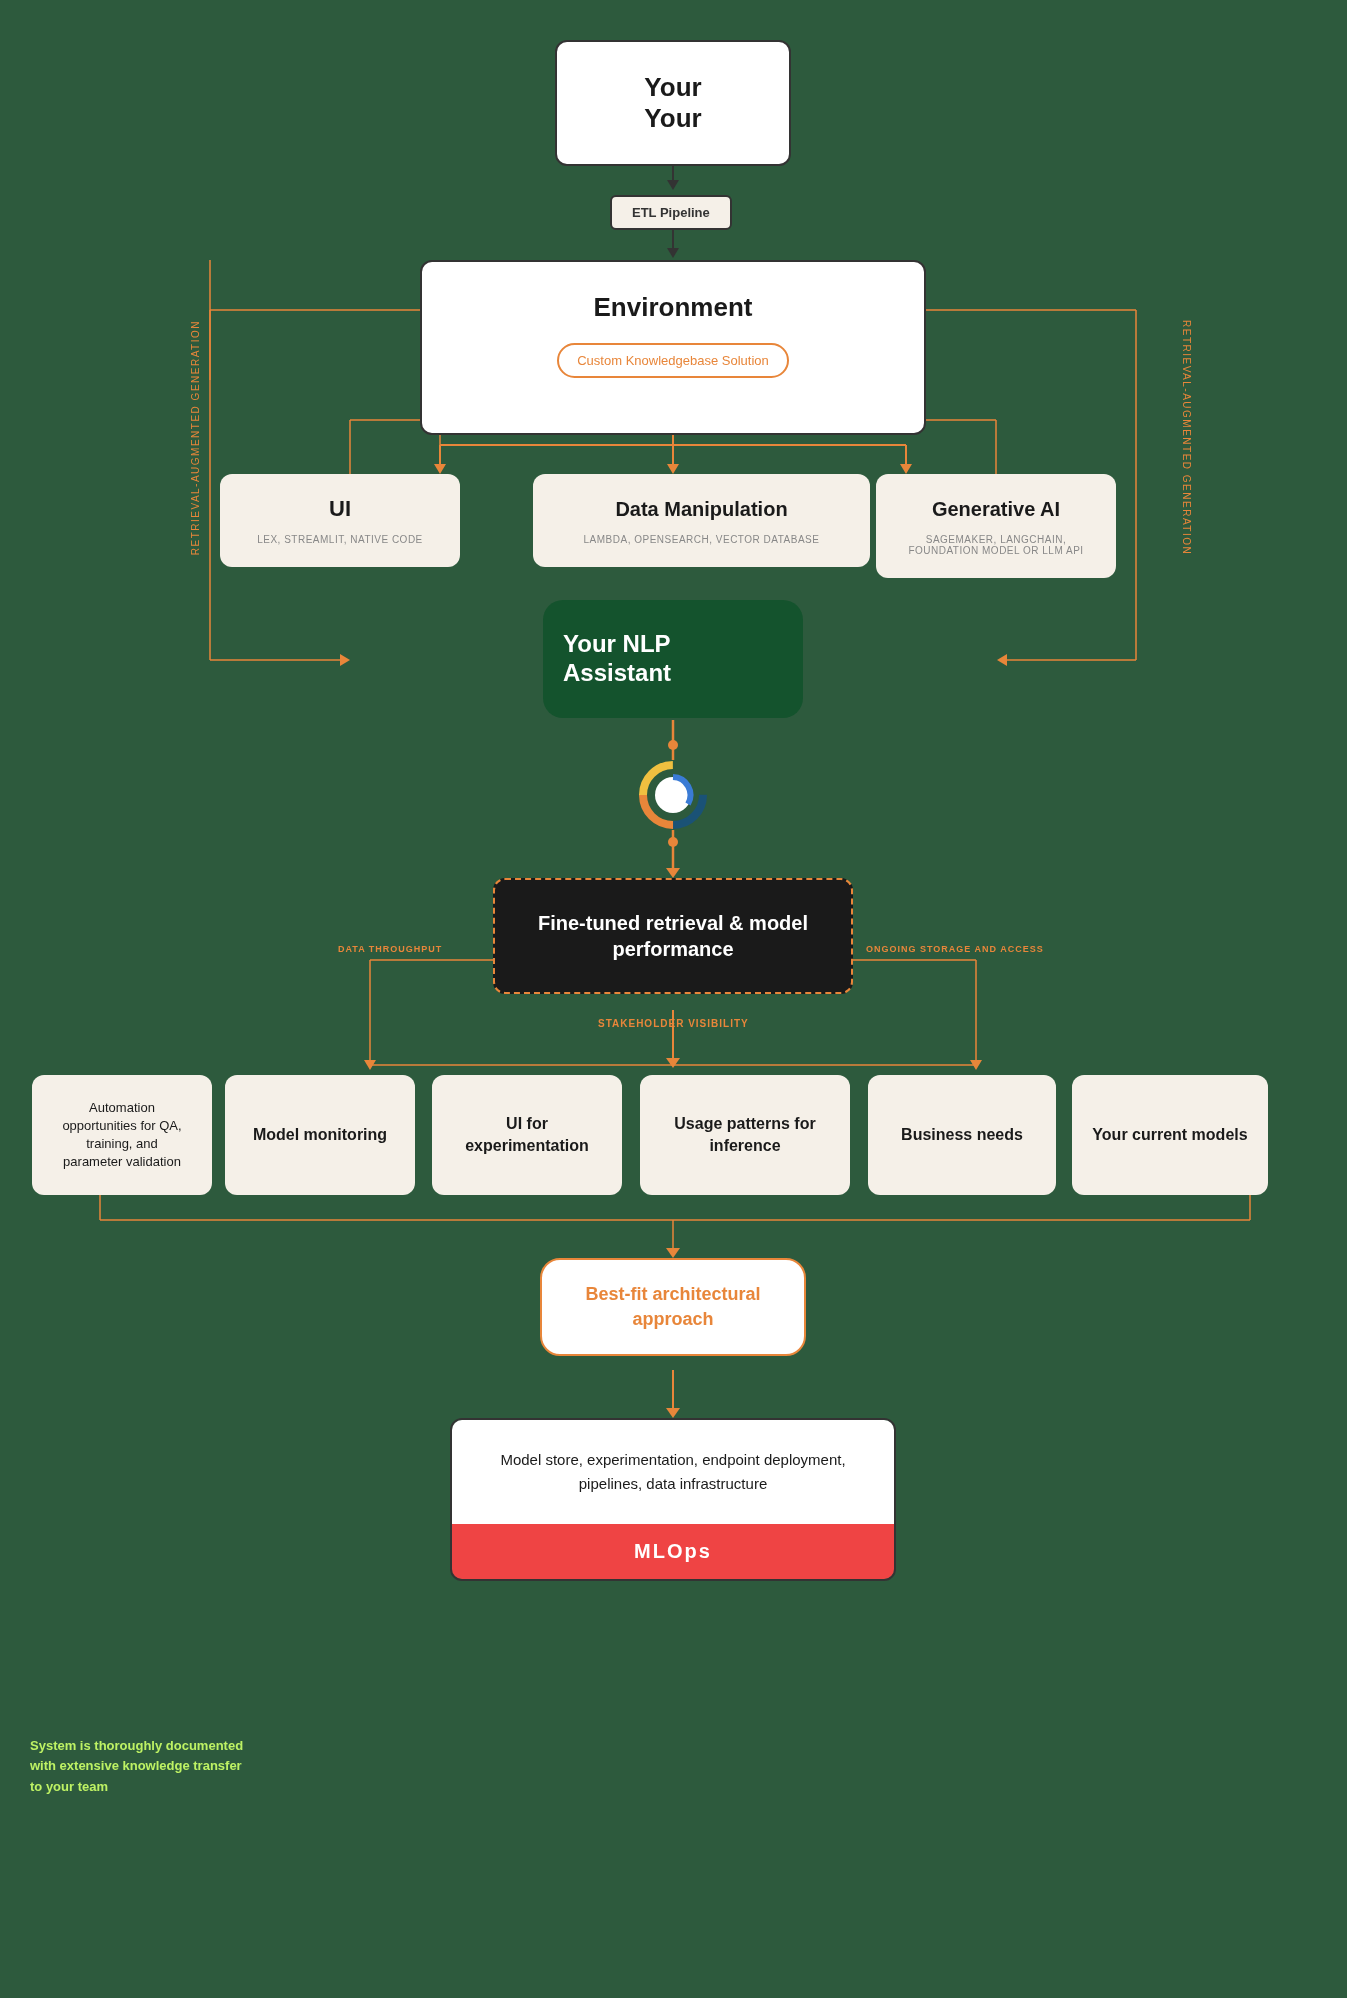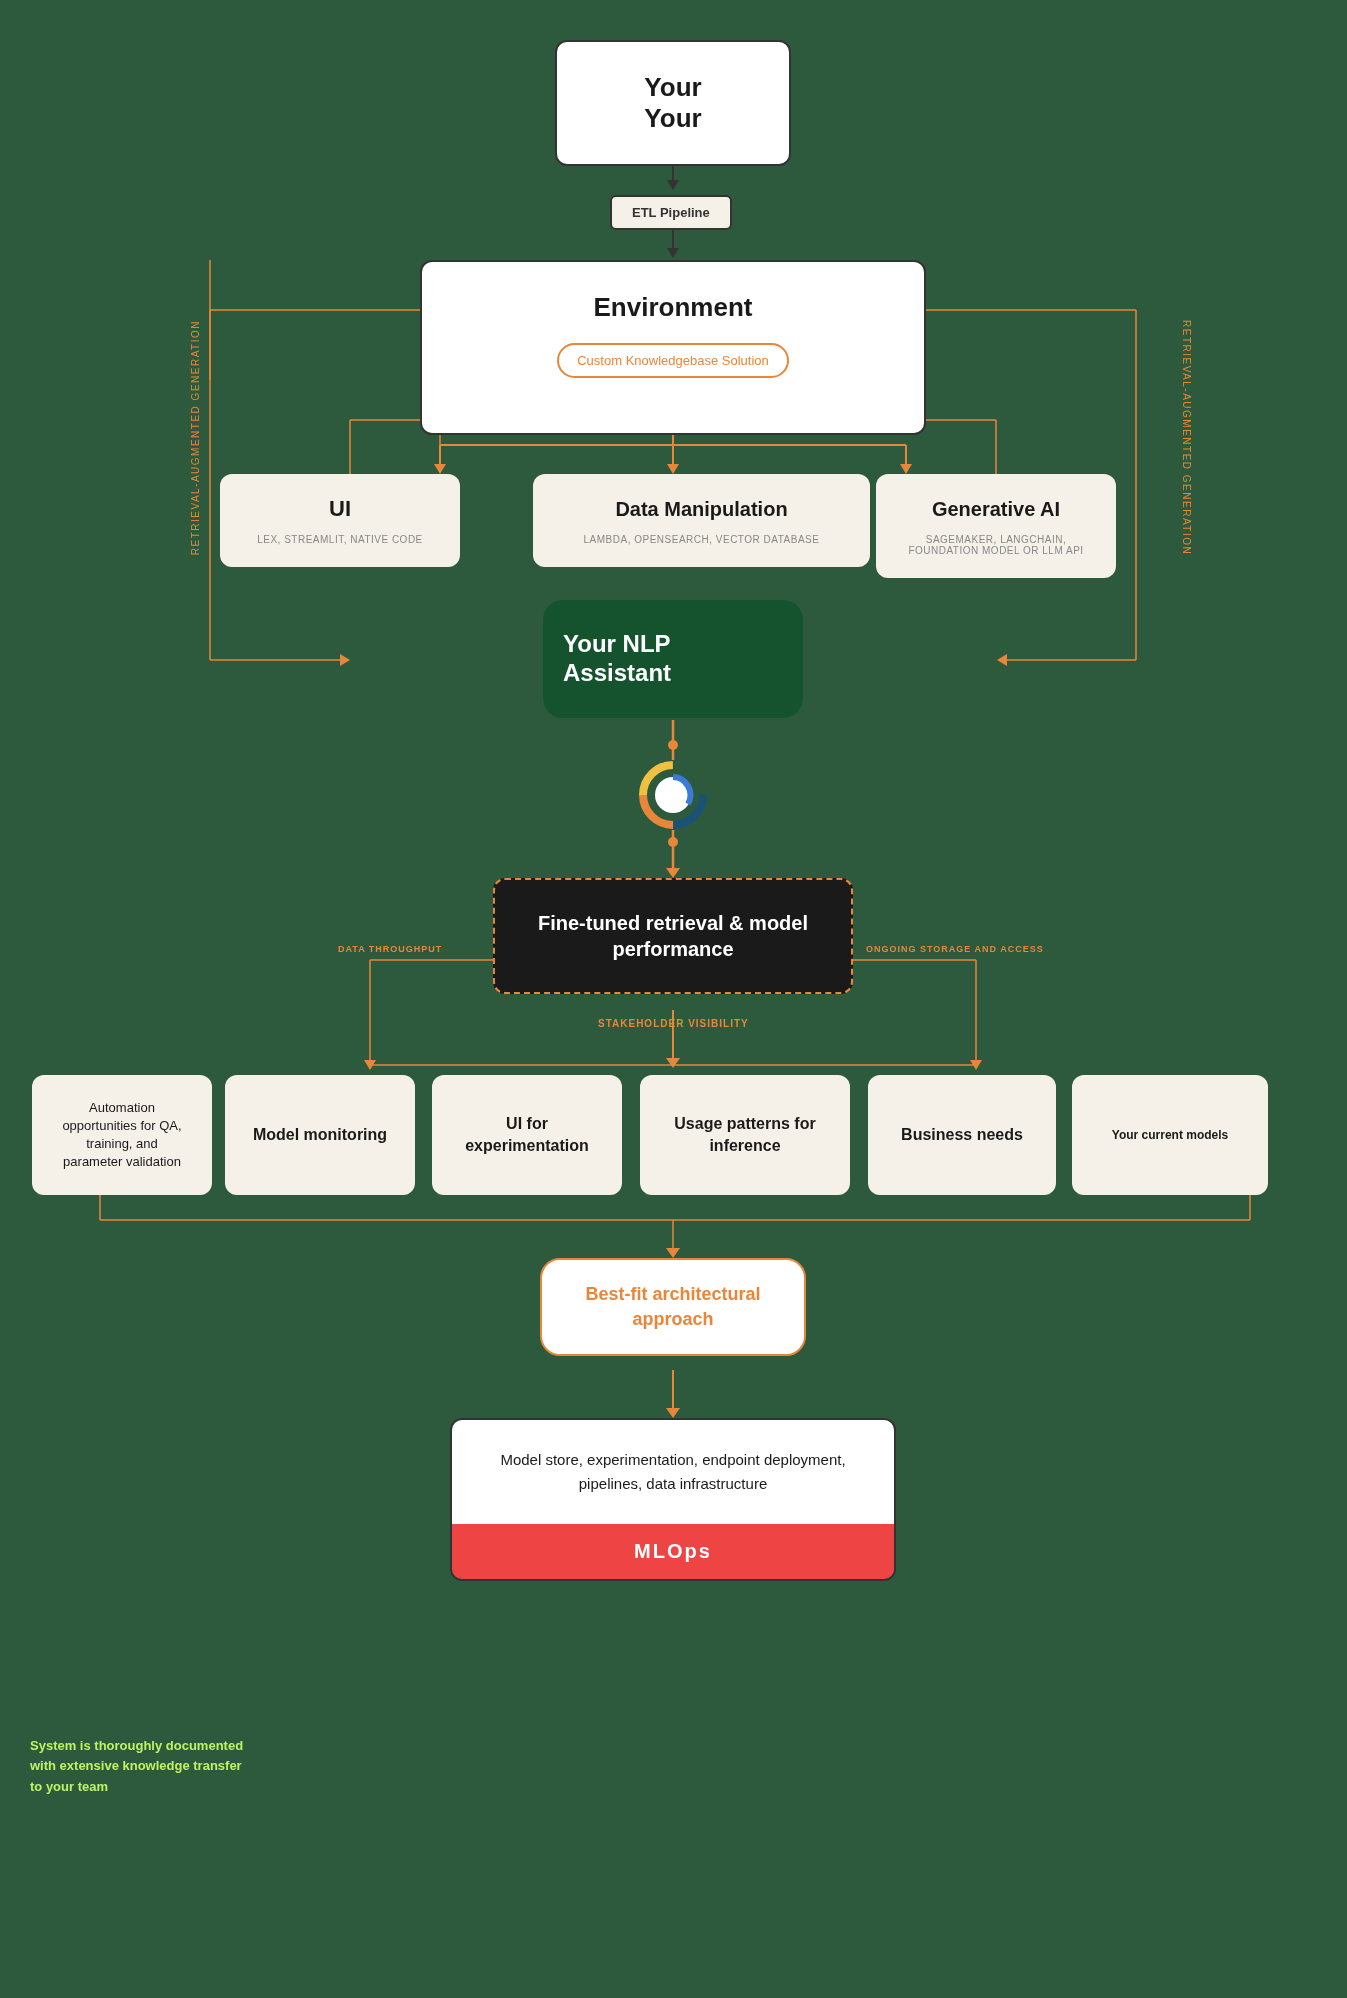--- a/index.html
+++ b/index.html
@@ -244,21 +244,21 @@
 
   <div class="abs box" style="left:640px;top:1075px;width:210px;padding:20px 12px;min-height:120px;display:flex;align-items:center;justify-content:center;">
     <div style="font-size:16px;font-weight:bold;color:#1a1a1a;text-align:center;line-height:1.4;">Usage patterns for inference</div>
   </div>
 
   <div class="abs box" style="left:868px;top:1075px;width:188px;padding:20px 12px;min-height:120px;display:flex;align-items:center;justify-content:center;">
     <div style="font-size:16px;font-weight:bold;color:#1a1a1a;text-align:center;line-height:1.4;">Business needs</div>
   </div>
 
   <div class="abs box" style="left:1072px;top:1075px;width:196px;padding:20px 12px;min-height:120px;display:flex;align-items:center;justify-content:center;">
-    <div style="font-size:12px;font-weight:bold;color:#1a1a1a;text-align:right;line-height:1.4;">Your current models</div>
+    <div style="font-size:16px;font-weight:bold;color:#1a1a1a;text-align:right;line-height:1.4;">Your current models</div>
   </div>
 
   <div class="abs box-orange-outline" style="left:540px;top:1258px;width:266px;padding:22px 20px;">
     <div class="fw-bold text-orange" style="font-size:18px;line-height:1.4;">Best-fit architectural approach</div>
   </div>
 
   <div class="abs" style="left:450px;top:1418px;width:446px;border-radius:12px;overflow:hidden;border:2px solid #333;">
     <div style="background:#ffffff;padding:28px 22px;text-align:center;font-size:15px;color:#1a1a1a;line-height:1.6;">Model store, experimentation, endpoint deployment, pipelines, data infrastructure</div>
     <div style="background:#ef4444;padding:16px 22px;text-align:center;font-size:20px;font-weight:bold;color:#ffffff;letter-spacing:2px;">MLOps</div>
   </div>

